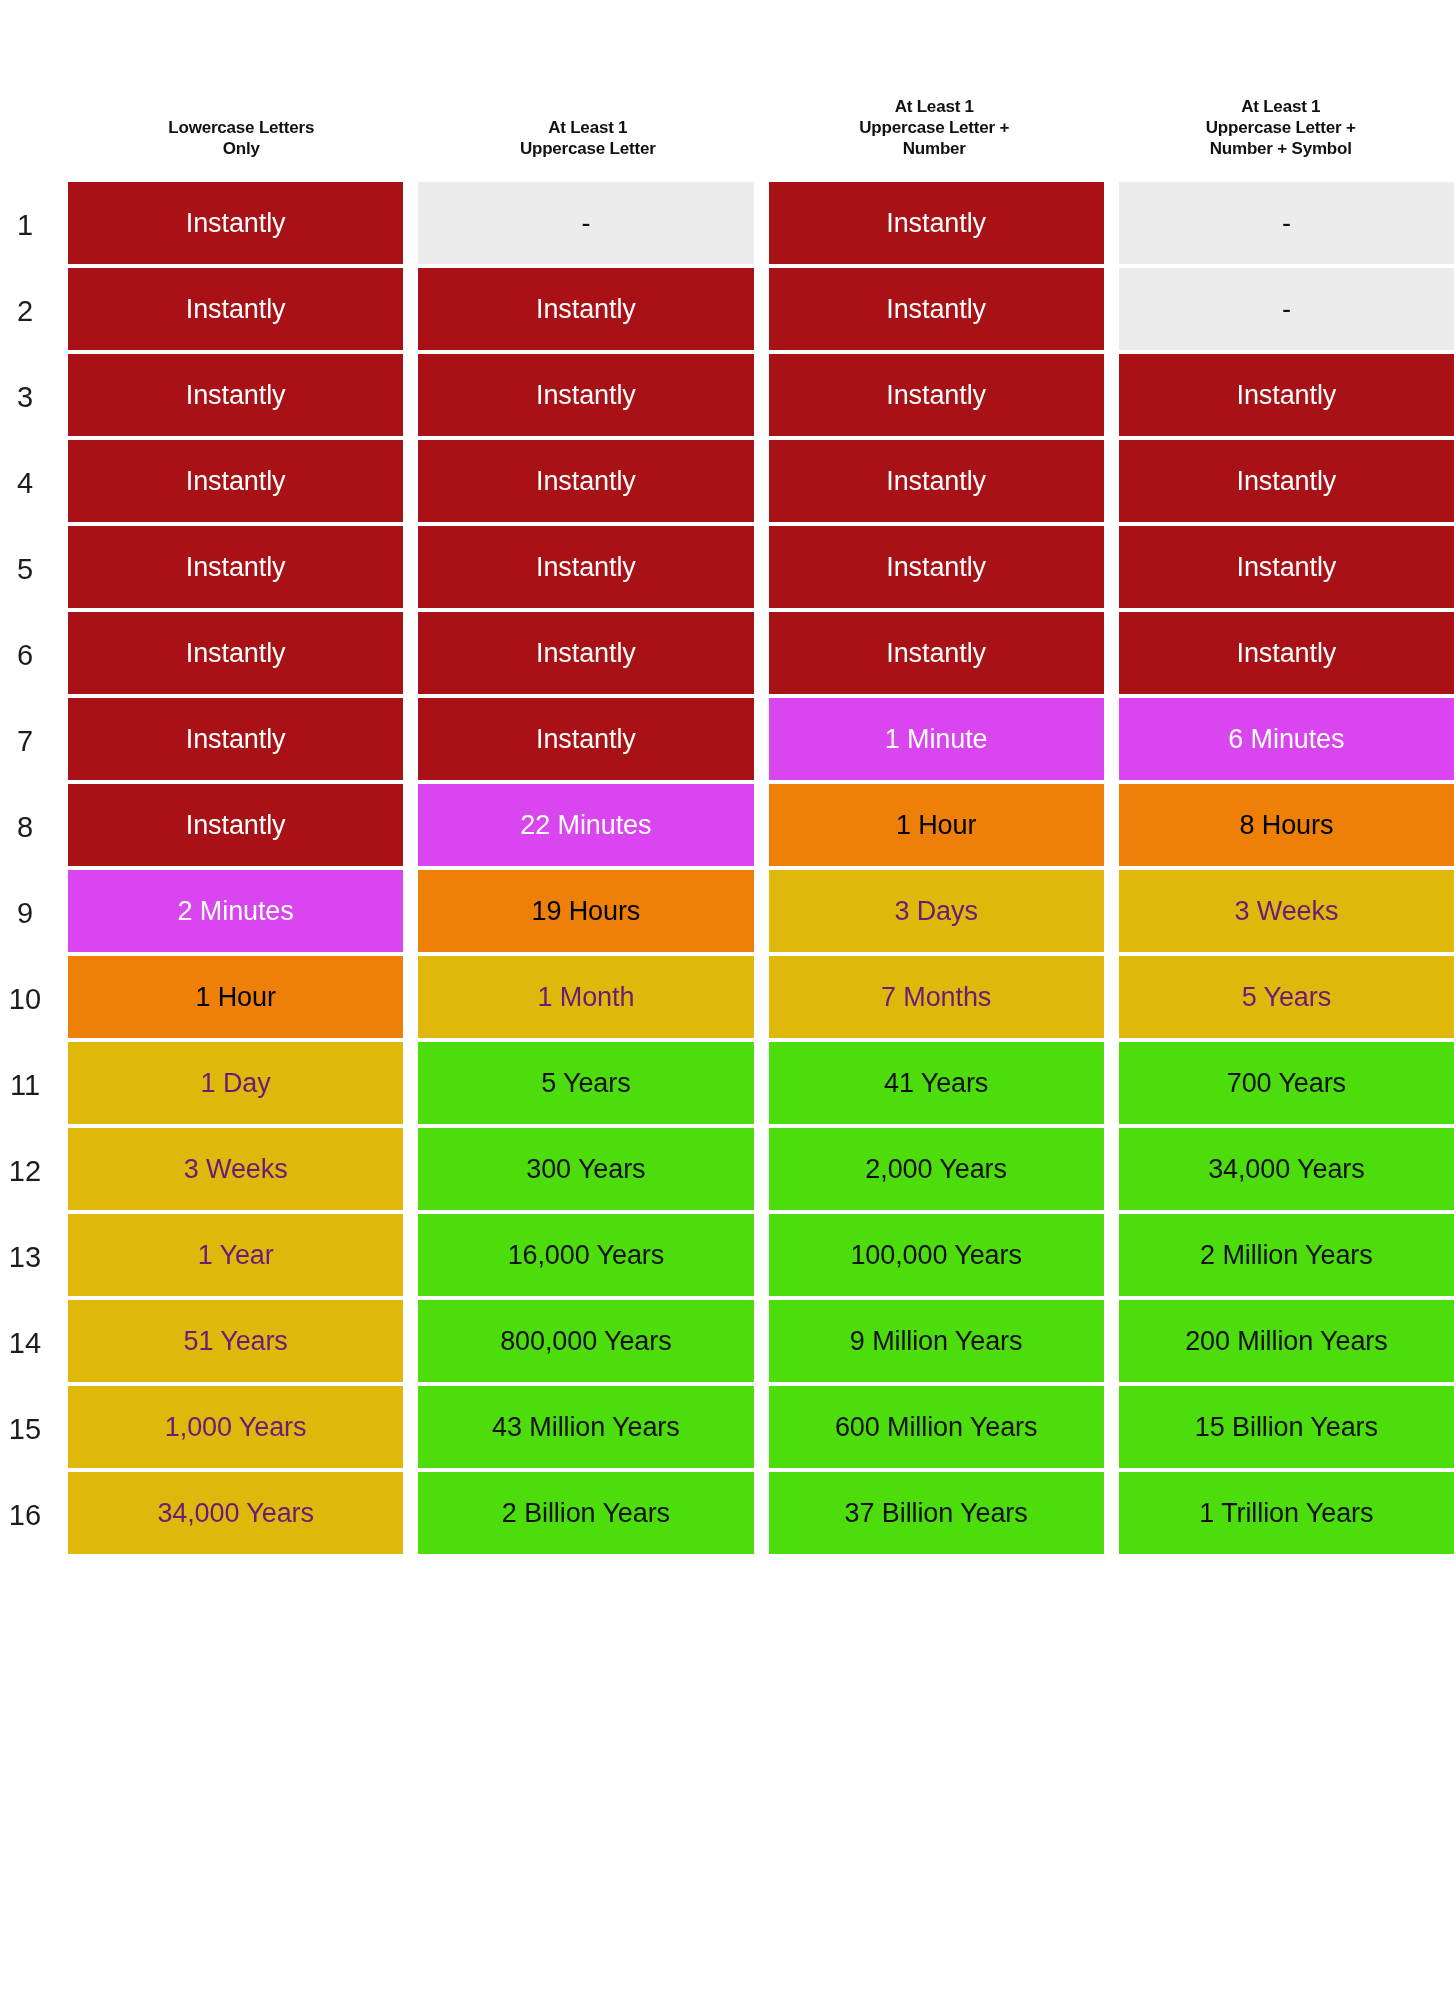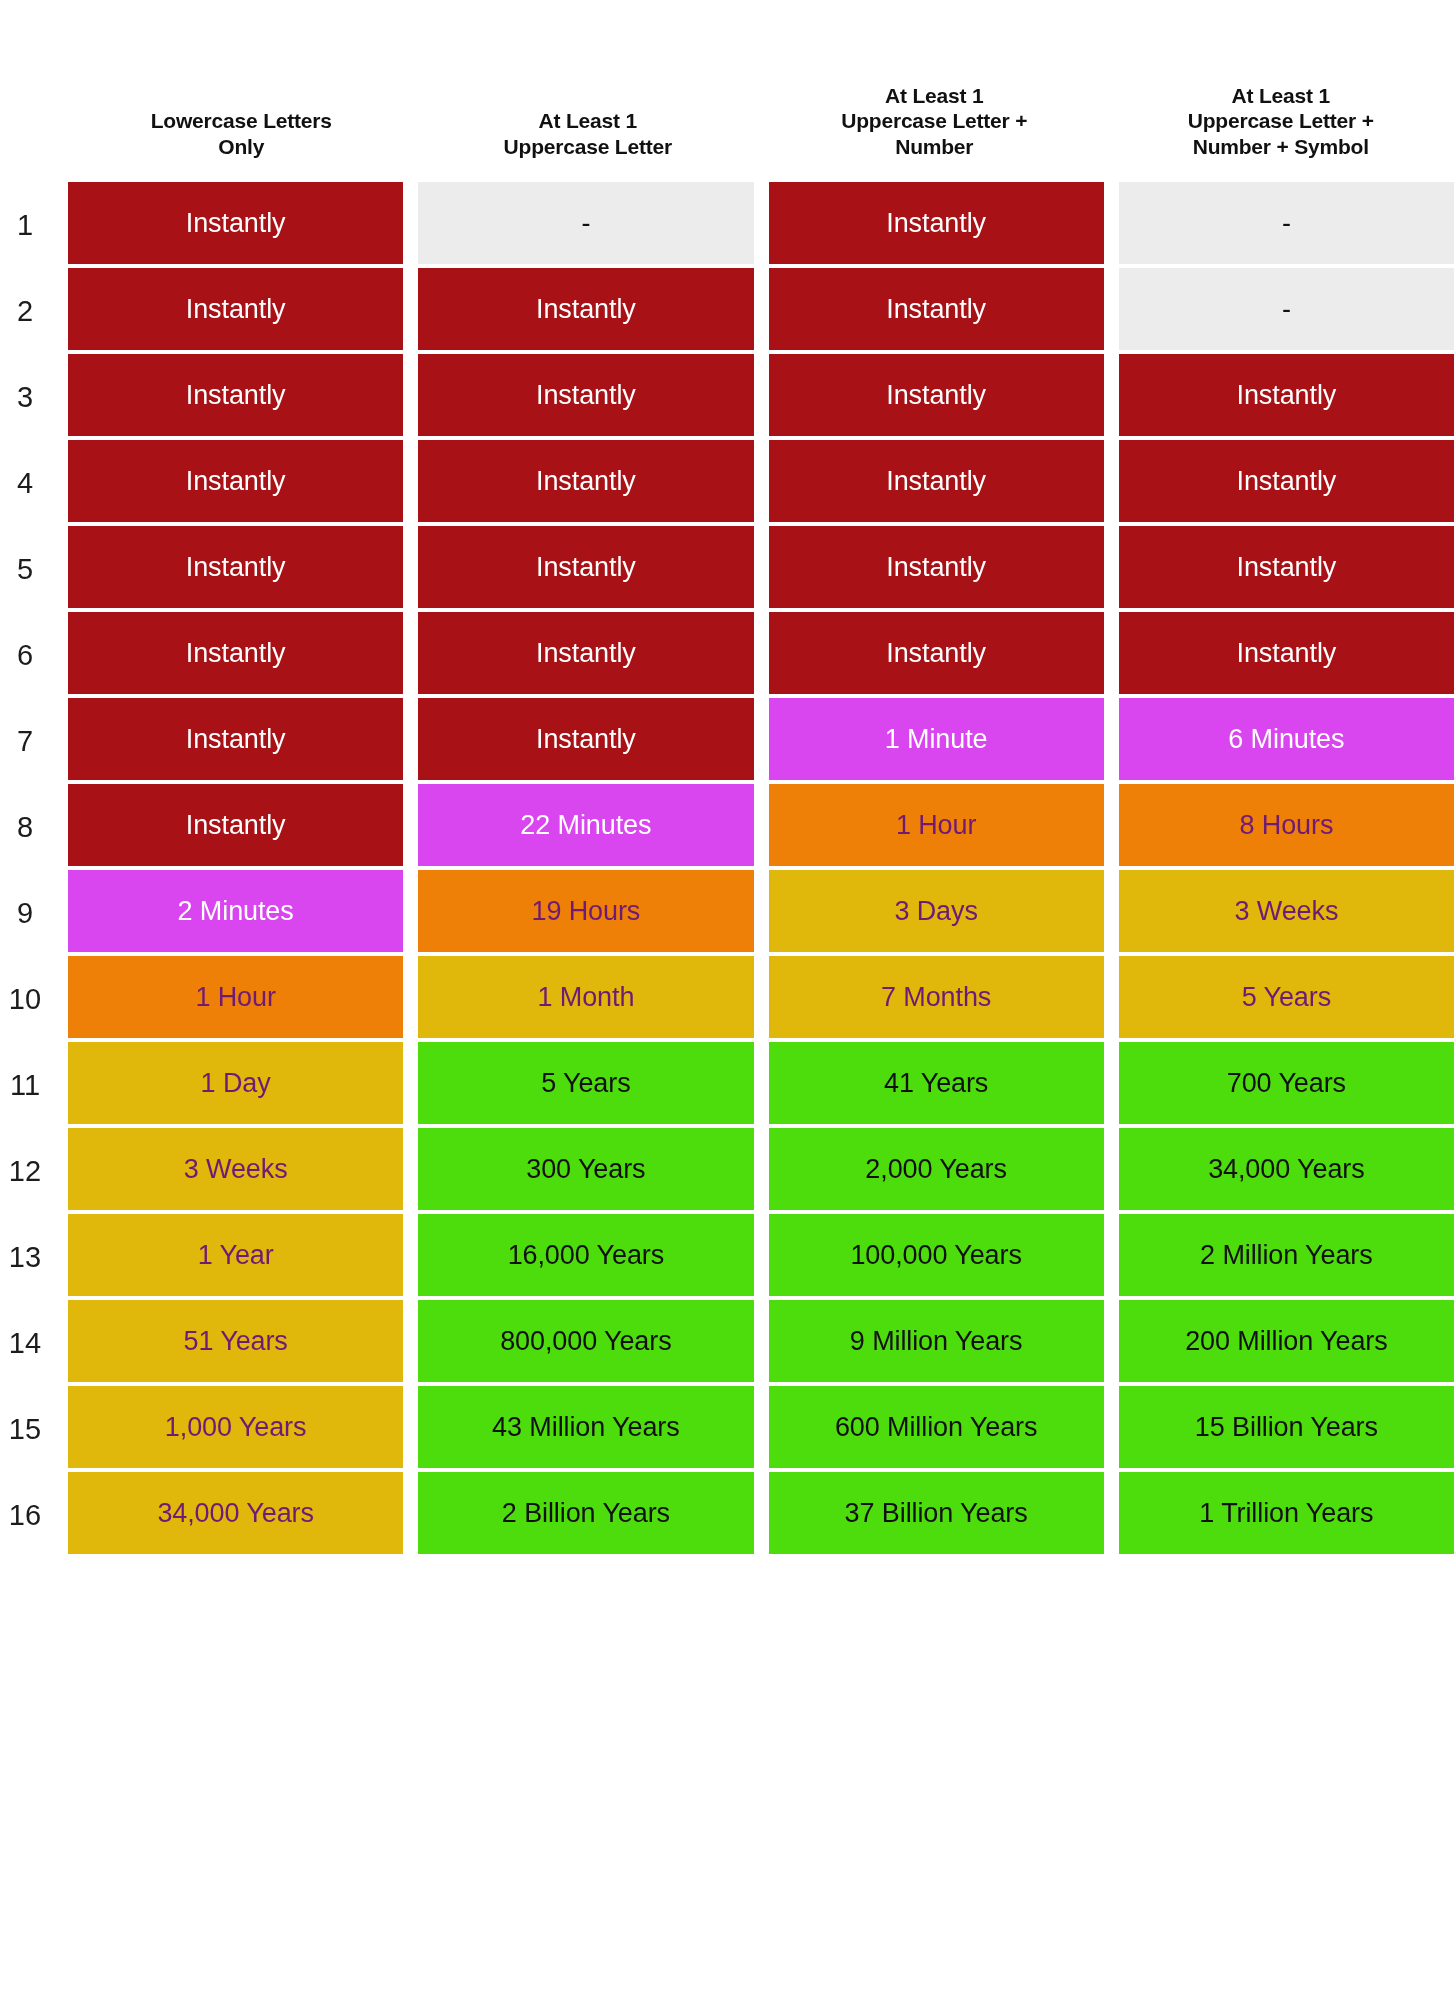--- a/index.html
+++ b/index.html
@@ -35,21 +35,21 @@
   }
   .corner-cell {
     width: 68px;
     flex: 0 0 68px;
   }
   .col-head {
     flex: 1 1 0;
     padding: 0 10px 22px 10px;
     text-align: center;
     font-weight: bold;
-    font-size: 21px;
+    font-size: 17px;
     line-height: 1.23;
     letter-spacing: -0.2px;
     color: #111111;
     white-space: pre-line;
   }
 
   
   .body-grid {
     position: absolute;
     top: 182px;
@@ -84,21 +84,21 @@
     display: flex;
     align-items: center;
     justify-content: center;
     font-size: 27px;
     line-height: 1;
     letter-spacing: -0.1px;
     white-space: nowrap;
   }
   .cell.c-red      { background: #A81217; color: #ffffff; }
   .cell.c-orangered{ background: #d946ef; color: #ffffff; }
-  .cell.c-orange   { background: #EE8008; color: #701a75; }
+  .cell.c-orange   { background: #EE8008; color: #000000; }
   .cell.c-yellow   { background: #E0B70B; color: #701a75; }
   .cell.c-green    { background: #4DDD0D; color: #111111; }
   .cell.c-gray     { background: #ECECEC; color: #111111; }
   .cell.c-red .txt, .cell.c-orangered .txt { color: #ffffff; }
 
   .txt { display: inline-block; }
 </style>
 </head>
 <body>
 

